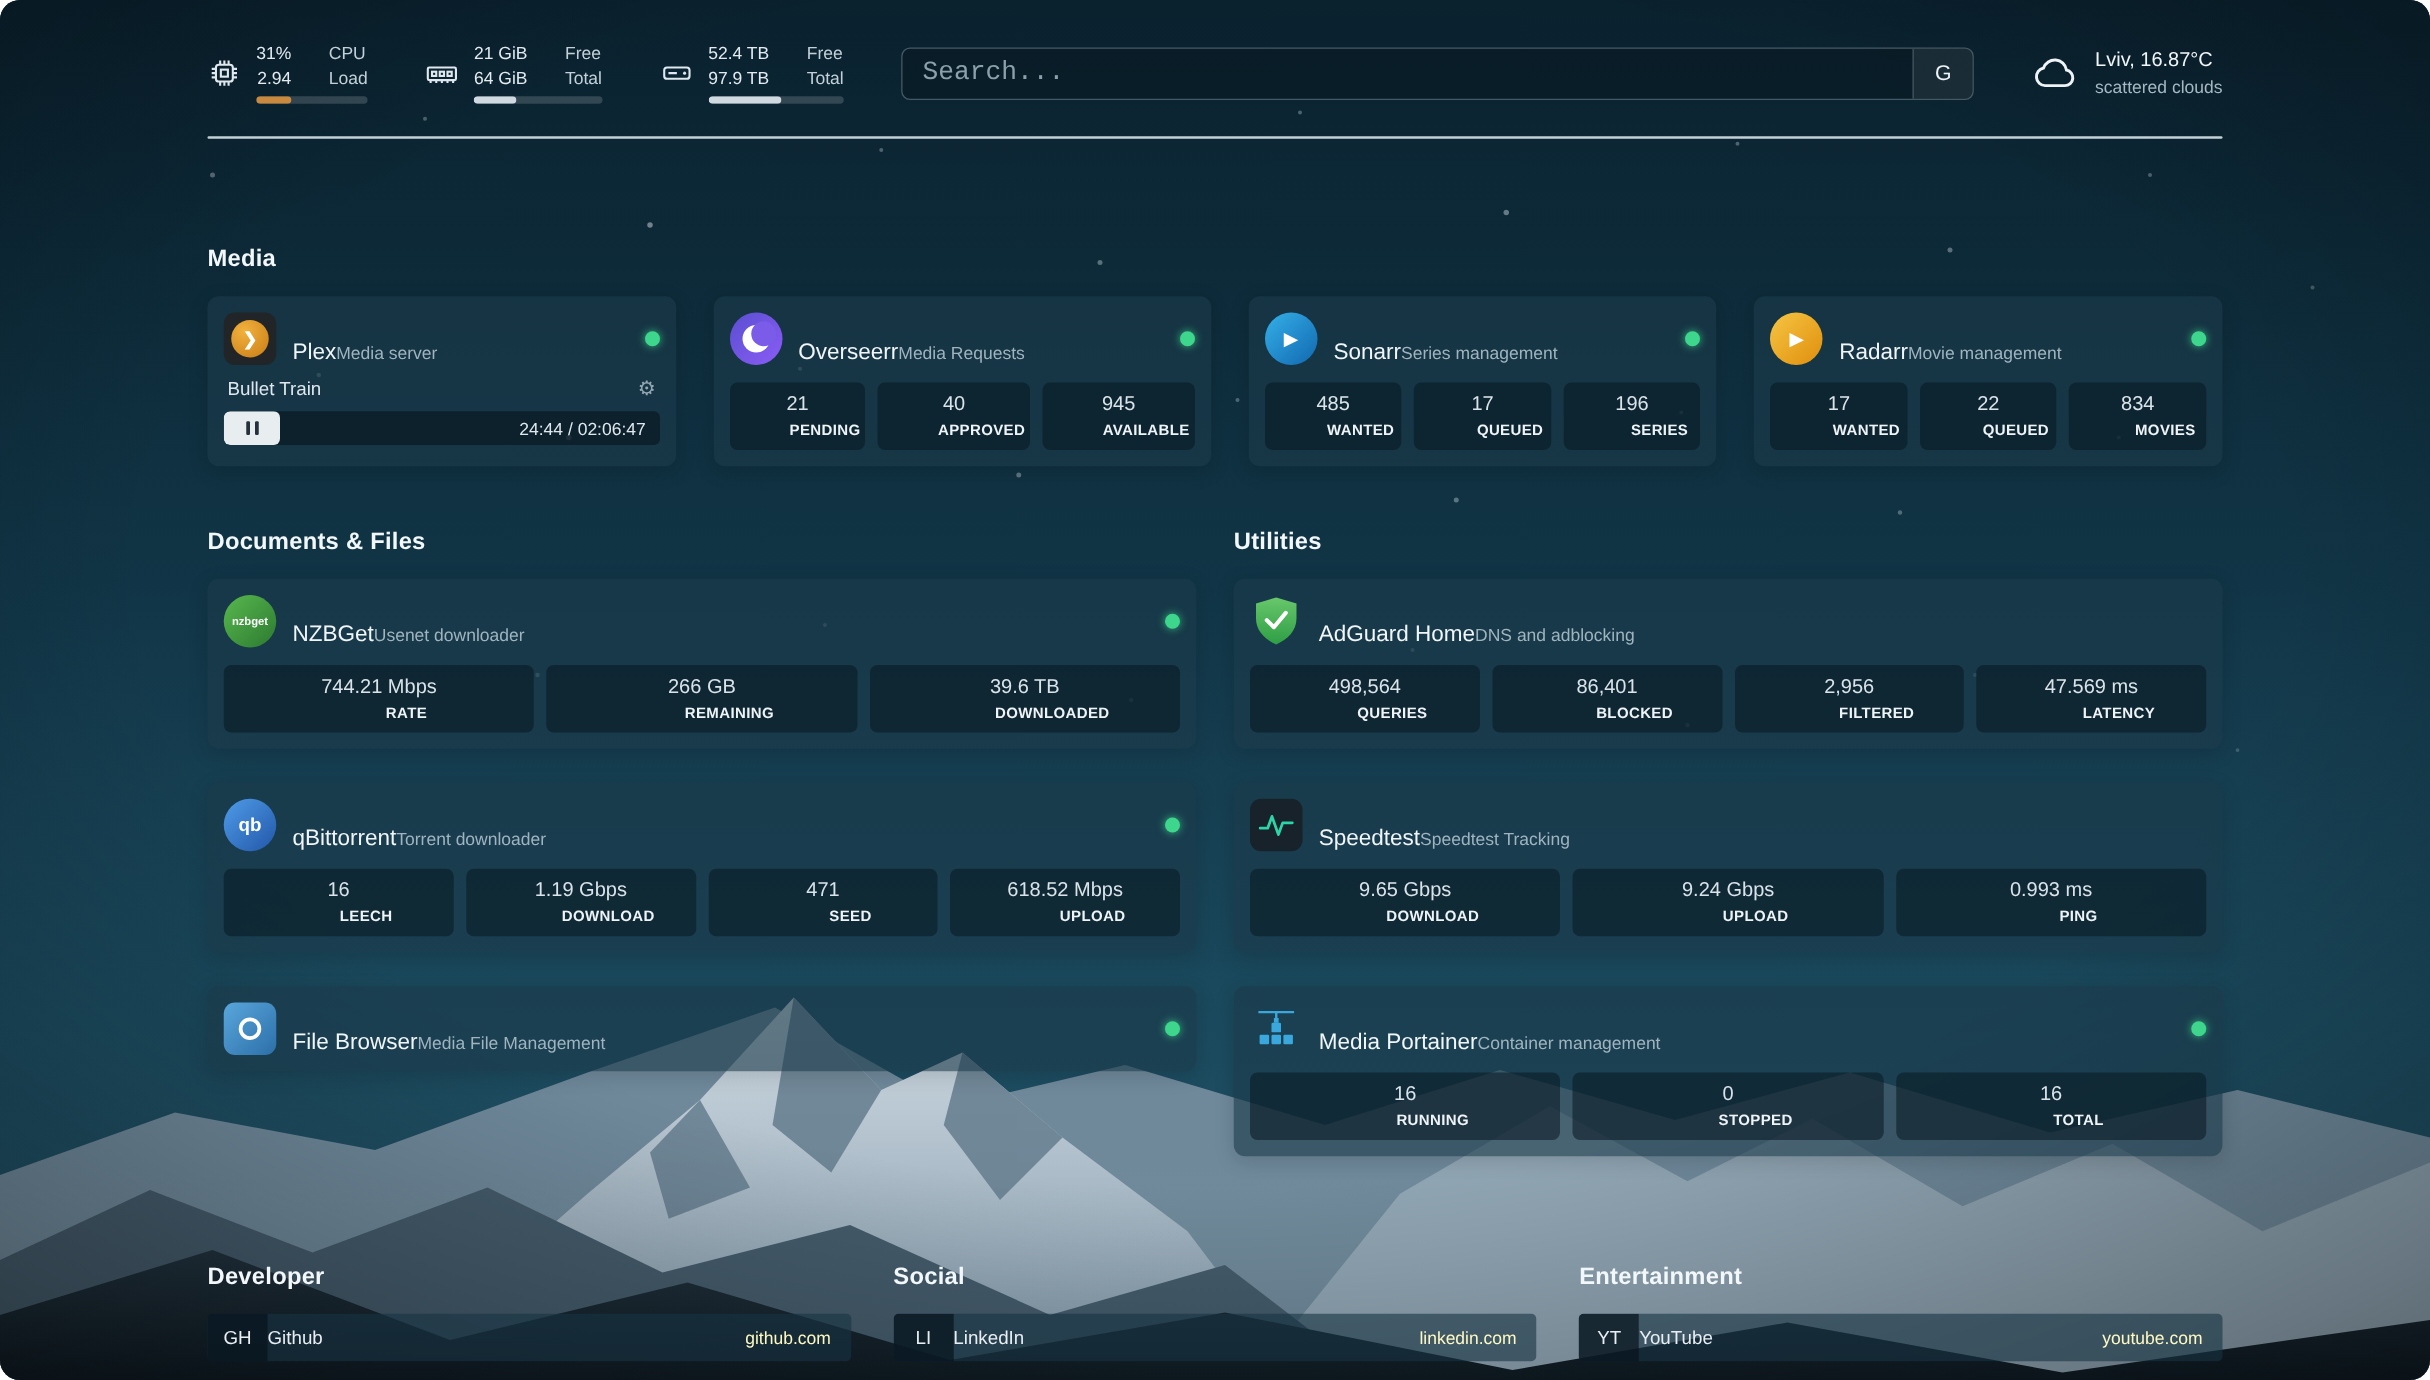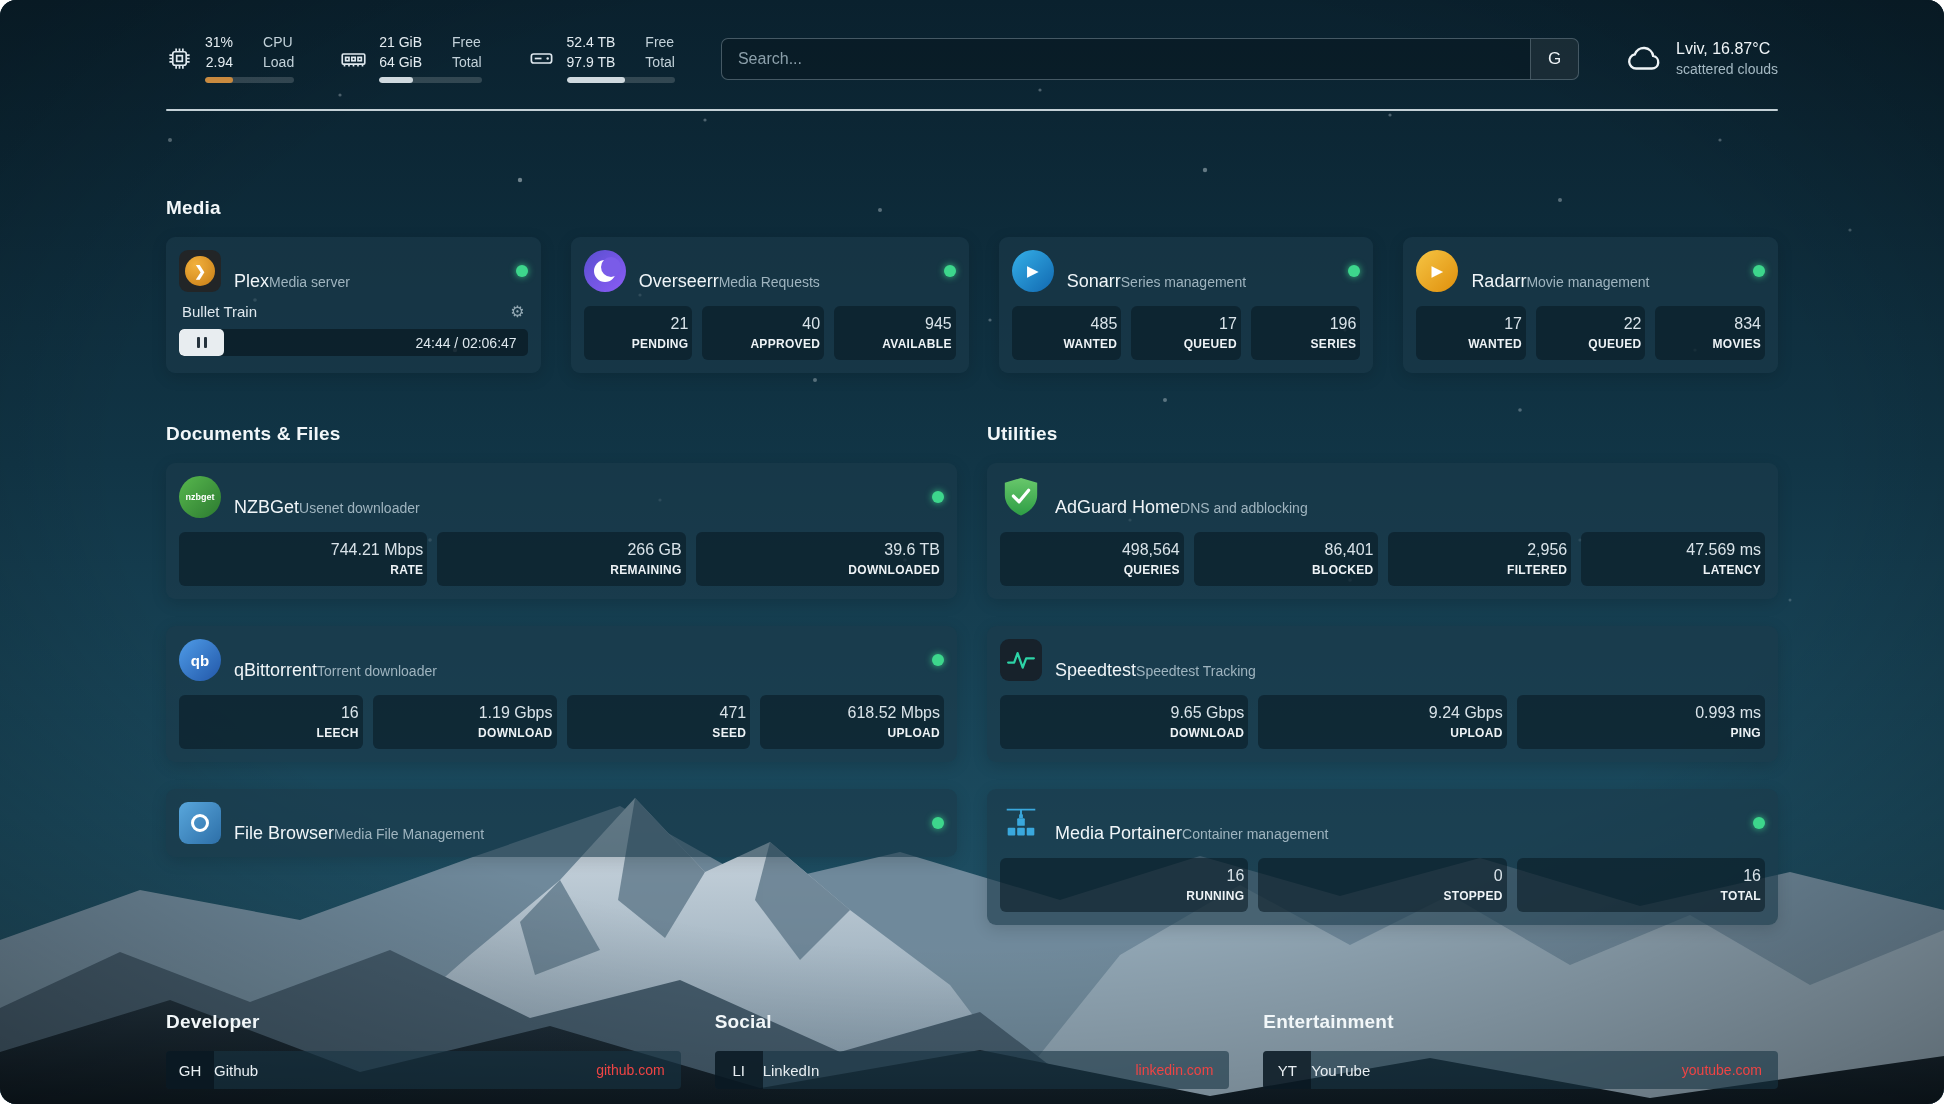--- a/index.html
+++ b/index.html
@@ -17,21 +17,21 @@
   .sys-col { display:flex; flex-direction:column; gap:2px; }
   .sys-col.nums { align-items:flex-end; }
   .sys-col.labels { color:#c2d1d9;margin-left:16px; }
   .sys-bar { margin-top:6px; height:6px; border-radius:3px; background:rgba(255,255,255,.16); overflow:hidden; }
   .sys-fill { display:block; height:100%; border-radius:3px; background:#cfd9df; }
   .sys-fill.warm { background:#c98a3f; }
 
   .searchbar { flex:1; display:flex; align-items:stretch; height:42px; margin:0 46px;
     background:rgba(9,26,36,.72); border:1px solid rgba(170,190,200,.38); border-radius:7px; overflow:hidden; }
   .searchbar input { flex:1; background:transparent; border:none; outline:none; color:#e6edf1;
-    font-size:16px; padding:0 16px; font-family:Liberation Sans, sans-serif; }
+    font-size:21px; padding:0 16px; font-family:Liberation Mono, monospace; }
   .searchbar input::placeholder { color:#8ca0ab; }
   .provider { width:48px; background:rgba(255,255,255,.07); border:none; cursor:pointer;
     border-left:1px solid rgba(170,190,200,.3); color:#eef3f6; font-size:17px; font-family:inherit; }
 
   .weather { display:flex; align-items:flex-start; gap:13px; }
   .weather svg { width:38px; height:38px; display:block; }
   .weather .loc { display:block; font-size:16px; color:#f0f5f8; }
   .weather .cond { display:block; font-size:14px; color:#a5b9c3; margin-top:3px; }
 
   .divider { margin-top:26px; height:2px; background:rgba(228,238,243,.85); border-radius:1px; }
@@ -48,21 +48,21 @@
   .card { background:rgba(27,58,74,.62); border-radius:9px; padding:13px; box-shadow:0 4px 16px rgba(0,0,0,.14); }
   .card-head { display:flex; align-items:center; gap:13px; cursor:pointer; }
   .app-text { display:flex; flex-direction:row;margin-top:20px; }
   .app-name { font-size:18px; font-weight:500; color:#f0f5f8; }
   .app-desc { font-size:14px; color:#9fb4bf; margin-top:3px; }
   .status-dot { width:12px; height:12px; border-radius:50%; background:#3dd68c;
     box-shadow:0 0 7px rgba(61,214,140,.85); margin-left:auto; flex:0 0 12px; }
 
   .stats { display:flex; gap:10px; margin-top:14px; }
   .stat { flex:1; background:rgba(8,24,33,.55); border-radius:6px; padding:9px 4px;
-    display:flex; flex-direction:column; align-items:flex-end; gap:4px; }
+    display:flex; flex-direction:column; align-items:center; gap:4px; }
   .stat .v { font-size:16px; color:#d9e3e9; white-space:nowrap; }
   .stat .l { font-size:12px; font-weight:700; color:#eef3f6; letter-spacing:.3px; white-space:nowrap;padding-left:44px; }
 
   
   .app-icon { width:42px; height:42px; border-radius:9px; display:flex; align-items:center;
     justify-content:center; flex:0 0 42px; position:relative; }
   .app-icon.round { border-radius:50%; }
   .app-icon.plex { background:#222527; }
   .plex-inner { width:30px; height:30px; border-radius:50%; color:#fff; font-size:14px; font-weight:700;
     background:radial-gradient(circle at 35% 30%, #f2b13d, #c87d15); display:flex; align-items:center; justify-content:center; }
@@ -89,21 +89,21 @@
   .pause { display:flex; cursor:pointer; }
   .pause i { display:block; width:3px; height:11px; background:#25323c; margin:0 2px; border-radius:1px; }
   .time { position:absolute; right:11px; top:50%; transform:translateY(-50%); font-size:14px; color:#dfe8ee; }
 
   
   .bm-row { display:flex; align-items:center; height:38px; background:rgba(24,52,66,.6);
     border-radius:4px; margin-bottom:11px; overflow:hidden; cursor:pointer; text-decoration:none; color:inherit; }
   .bm-abbr { width:48px; height:100%; background:rgba(6,18,26,.68); display:flex; align-items:center;
     justify-content:center; font-size:15px; color:#e8eef2; flex:0 0 48px; }
   .bm-name { font-size:15px; color:#e8eef2; }
-  .bm-url { margin-left:auto; padding-right:16px; font-size:14px; color:#ef4444; white-space:nowrap; }
+  .bm-url { margin-left:auto; padding-right:16px; font-size:14px; color:#fef9c3; white-space:nowrap; }
 </style>
 </head>
 <body>
 
 <div class="frame">
 
   <svg class="bg" viewBox="0 0 1944 1104" preserveAspectRatio="none" xmlns="http://www.w3.org/2000/svg">
     <defs>
       <linearGradient id="sky" x1="0" y1="0" x2="0" y2="1">
         <stop offset="0" stop-color="#0a212e"></stop>

